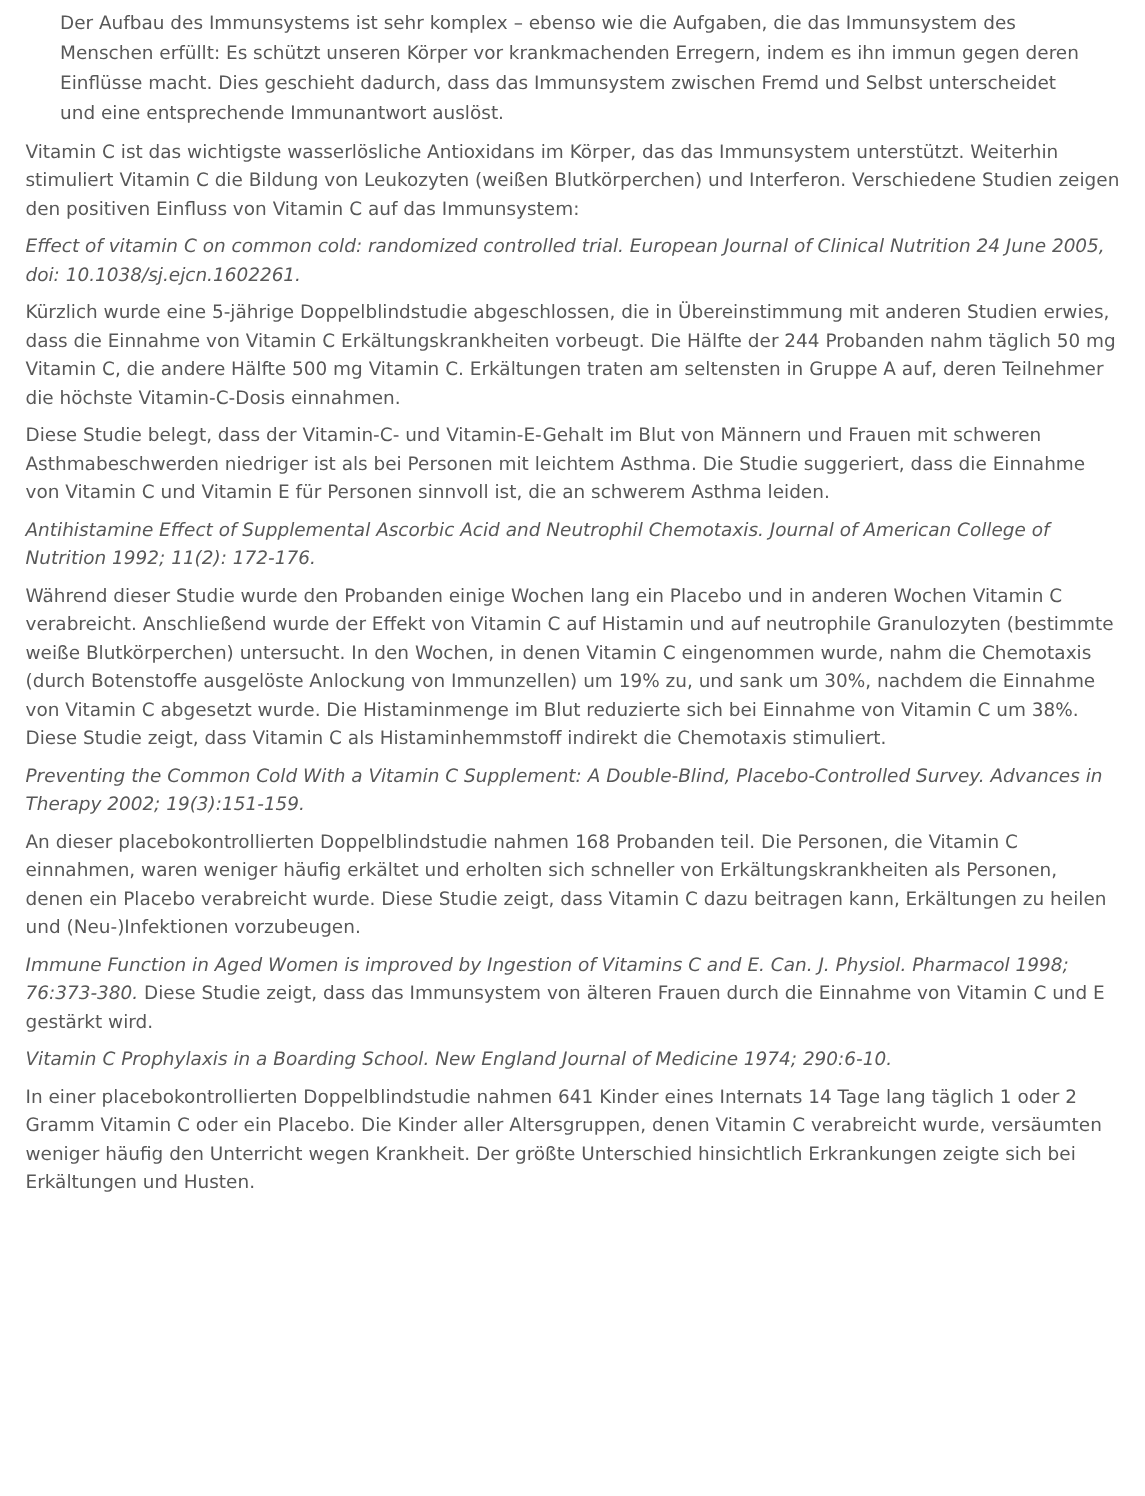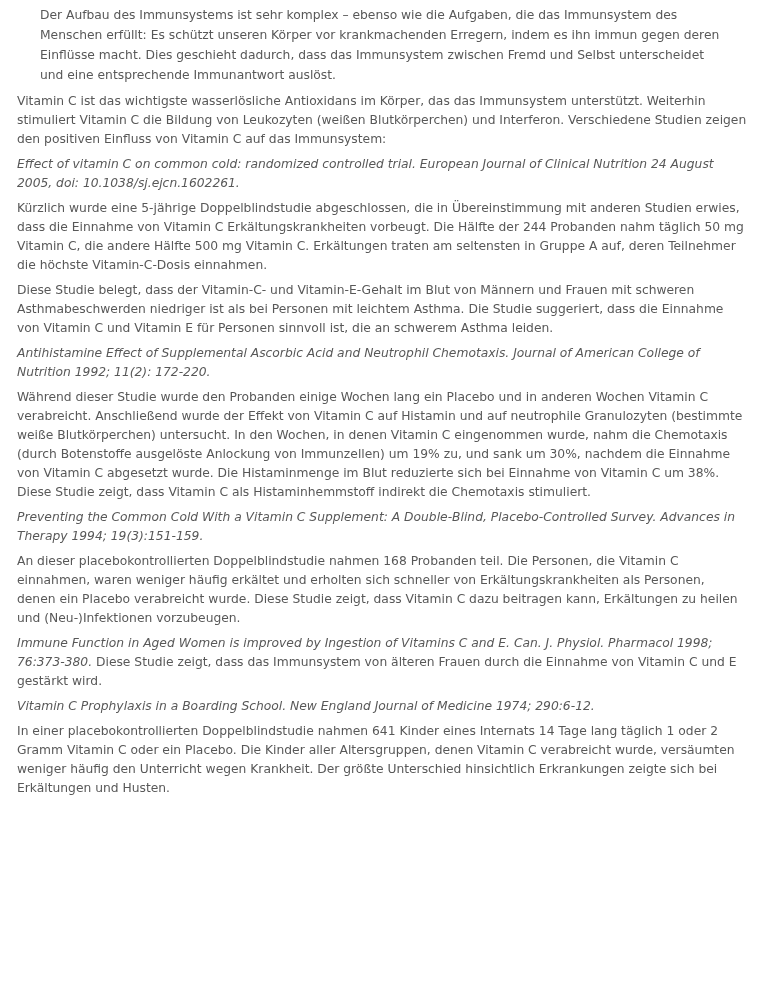--- a/index.html
+++ b/index.html
@@ -32,23 +32,23 @@
     font-style: normal;
     margin-top: 12px;
   }
 </style>
 </head>
 <body>
 
 <main class="doc">
     <p class="block quote"><span class="normal">Der Aufbau des Immunsystems ist sehr komplex – ebenso wie die Aufgaben, die das Immunsystem des Menschen erfüllt: Es schützt unseren Körper vor krankmachenden Erregern, indem es ihn immun gegen deren Einflüsse macht. Dies geschieht dadurch, dass das Immunsystem zwischen Fremd und Selbst unterscheidet und eine entsprechende Immunantwort auslöst.</span></p>
     <p class="block paragraph"><span class="normal">Vitamin C ist das wichtigste wasserlösliche Antioxidans im Körper, das das Immunsystem unterstützt. Weiterhin stimuliert Vitamin C die Bildung von Leukozyten (weißen Blutkörperchen) und Interferon. Verschiedene Studien zeigen den positiven Einfluss von Vitamin C auf das Immunsystem:</span></p>
-    <p class="block citation"><span class="italic">Effect of vitamin C on common cold: randomized controlled trial. European Journal of Clinical Nutrition 24 August 2005, doi: 10.1038/sj.ejcn.1602261.</span></p>
+    <p class="block citation"><span class="italic">Effect of vitamin C on common cold: randomized controlled trial. European Journal of Clinical Nutrition 24 June 2005, doi: 10.1038/sj.ejcn.1602261.</span></p>
     <p class="block paragraph"><span class="normal">Kürzlich wurde eine 5-jährige Doppelblindstudie abgeschlossen, die in Übereinstimmung mit anderen Studien erwies, dass die Einnahme von Vitamin C Erkältungskrankheiten vorbeugt. Die Hälfte der 244 Probanden nahm täglich 50 mg Vitamin C, die andere Hälfte 500 mg Vitamin C. Erkältungen traten am seltensten in Gruppe A auf, deren Teilnehmer die höchste Vitamin-C-Dosis einnahmen.</span></p>
     <p class="block paragraph"><span class="normal">Diese Studie belegt, dass der Vitamin-C- und Vitamin-E-Gehalt im Blut von Männern und Frauen mit schweren Asthmabeschwerden niedriger ist als bei Personen mit leichtem Asthma. Die Studie suggeriert, dass die Einnahme von Vitamin C und Vitamin E für Personen sinnvoll ist, die an schwerem Asthma leiden.</span></p>
-    <p class="block citation"><span class="italic">Antihistamine Effect of Supplemental Ascorbic Acid and Neutrophil Chemotaxis. Journal of American College of Nutrition 1992; 11(2): 172-220.</span></p>
+    <p class="block citation"><span class="italic">Antihistamine Effect of Supplemental Ascorbic Acid and Neutrophil Chemotaxis. Journal of American College of Nutrition 1992; 11(2): 172-176.</span></p>
     <p class="block paragraph"><span class="normal">Während dieser Studie wurde den Probanden einige Wochen lang ein Placebo und in anderen Wochen Vitamin C verabreicht. Anschließend wurde der Effekt von Vitamin C auf Histamin und auf neutrophile Granulozyten (bestimmte weiße Blutkörperchen) untersucht. In den Wochen, in denen Vitamin C eingenommen wurde, nahm die Chemotaxis (durch Botenstoffe ausgelöste Anlockung von Immunzellen) um 19% zu, und sank um 30%, nachdem die Einnahme von Vitamin C abgesetzt wurde. Die Histaminmenge im Blut reduzierte sich bei Einnahme von Vitamin C um 38%. Diese Studie zeigt, dass Vitamin C als Histaminhemmstoff indirekt die Chemotaxis stimuliert.</span></p>
-    <p class="block citation"><span class="italic">Preventing the Common Cold With a Vitamin C Supplement: A Double-Blind, Placebo-Controlled Survey. Advances in Therapy 1994; 19(3):151-159.</span></p>
+    <p class="block citation"><span class="italic">Preventing the Common Cold With a Vitamin C Supplement: A Double-Blind, Placebo-Controlled Survey. Advances in Therapy 2002; 19(3):151-159.</span></p>
     <p class="block paragraph"><span class="normal">An dieser placebokontrollierten Doppelblindstudie nahmen 168 Probanden teil. Die Personen, die Vitamin C einnahmen, waren weniger häufig erkältet und erholten sich schneller von Erkältungskrankheiten als Personen, denen ein Placebo verabreicht wurde. Diese Studie zeigt, dass Vitamin C dazu beitragen kann, Erkältungen zu heilen und (Neu-)Infektionen vorzubeugen.</span></p>
     <p class="block paragraph"><span class="italic">Immune Function in Aged Women is improved by Ingestion of Vitamins C and E. Can. J. Physiol. Pharmacol 1998; 76:373-380.</span><span class="normal"> Diese Studie zeigt, dass das Immunsystem von älteren Frauen durch die Einnahme von Vitamin C und E gestärkt wird.</span></p>
-    <p class="block citation"><span class="italic">Vitamin C Prophylaxis in a Boarding School. New England Journal of Medicine 1974; 290:6-12.</span></p>
+    <p class="block citation"><span class="italic">Vitamin C Prophylaxis in a Boarding School. New England Journal of Medicine 1974; 290:6-10.</span></p>
     <p class="block paragraph"><span class="normal">In einer placebokontrollierten Doppelblindstudie nahmen 641 Kinder eines Internats 14 Tage lang täglich 1 oder 2 Gramm Vitamin C oder ein Placebo. Die Kinder aller Altersgruppen, denen Vitamin C verabreicht wurde, versäumten weniger häufig den Unterricht wegen Krankheit. Der größte Unterschied hinsichtlich Erkrankungen zeigte sich bei Erkältungen und Husten.</span></p>
   </main>
 
 </body></html>

